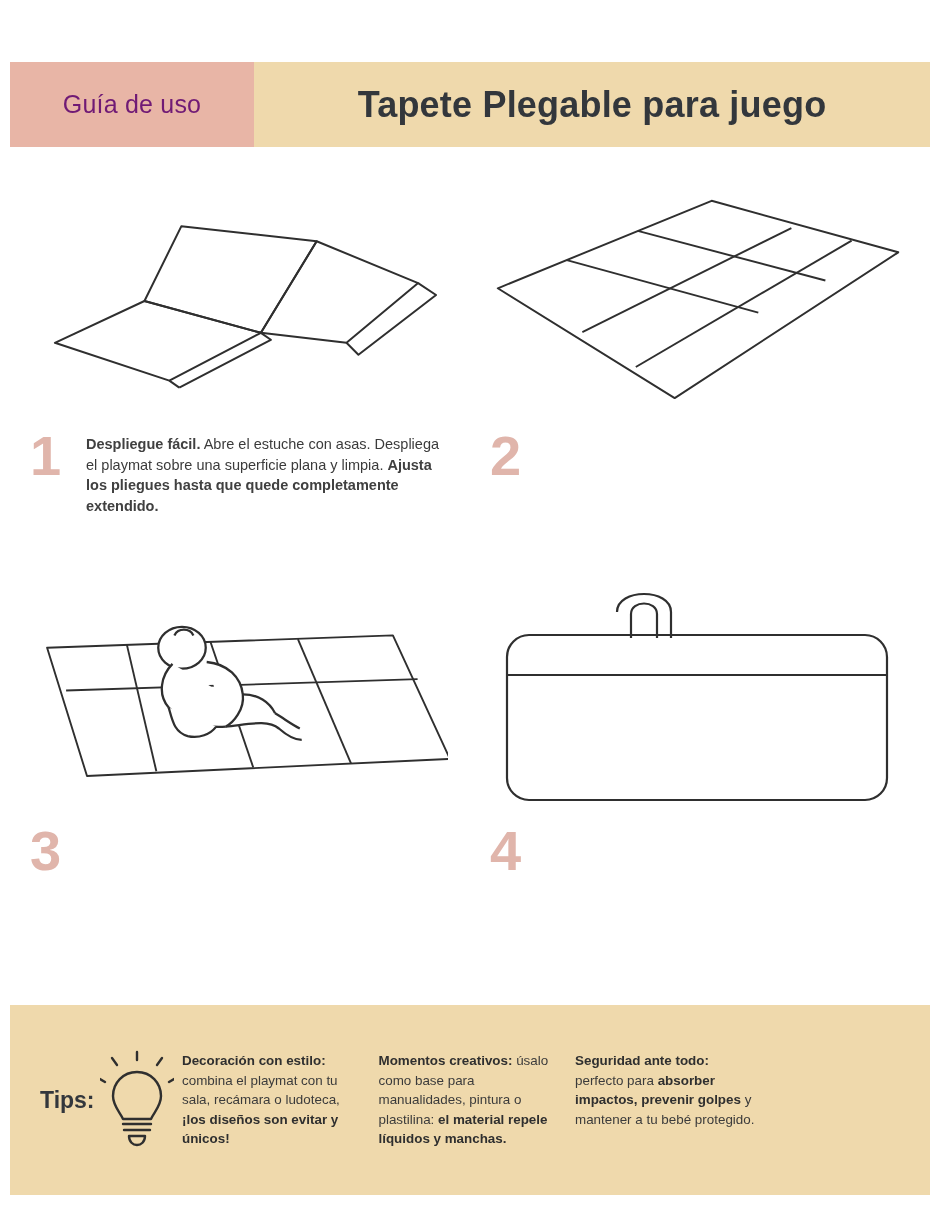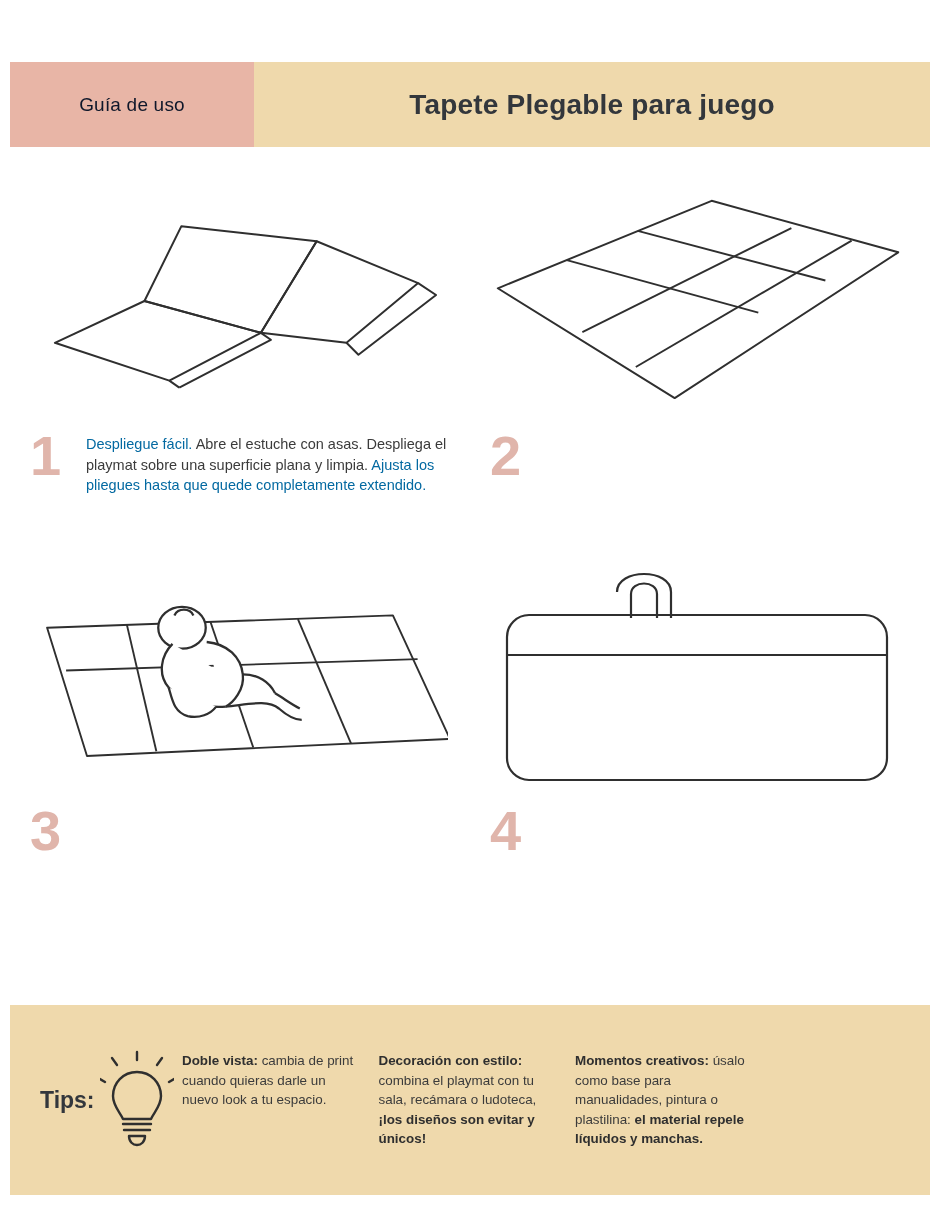--- a/index.html
+++ b/index.html
@@ -29,34 +29,34 @@
     align-items: stretch;
   }
   .header-left {
     width: 244px;
     background: #e8b5a6;
     display: flex;
     align-items: center;
     justify-content: center;
   }
   .header-left span {
-    font-size: 19px;
+    font-size: 25px;
     font-weight: 400;
-    color: #0f172a;
+    color: #701a75;
     letter-spacing: 0.2px;
   }
   .header-right {
     flex: 1;
     background: #efd9ac;
     display: flex;
     align-items: center;
     justify-content: center;
   }
   .header-right span {
-    font-size: 28px;
+    font-size: 36px;
     font-weight: 700;
     color: #33373c;
     letter-spacing: 0.2px;
   }
 
   
   .steps {
     position: absolute;
     left: 10px;
     top: 170px;
@@ -90,21 +90,21 @@
     width: 56px;
     flex: 0 0 56px;
     text-align: left;
   }
   .ctext {
     font-size: 14.5px;
     line-height: 1.42;
     color: #3b3b3b;
     padding-top: 5px;
   }
-  .ctext b { font-weight: 400; color: #0369a1; }
+  .ctext b { font-weight: 700; color: #404040; }
 
   .row-gap { height: 64px; }
 
   
   .tips {
     position: absolute;
     left: 10px;
     top: 1005px;
     width: 920px;
     height: 190px;
@@ -258,19 +258,19 @@
           <path d="M29 86 L45 86 C45 92 41 95 37 95 C33 95 29 92 29 86 Z"></path>
           <line x1="37" y1="10" x2="37" y2="2"></line>
           <line x1="17" y1="15" x2="12" y2="8"></line>
           <line x1="57" y1="15" x2="62" y2="8"></line>
           <line x1="5" y1="32" x2="0" y2="29"></line>
           <line x1="69" y1="32" x2="74" y2="29"></line>
         </g>
       </svg>
     </div>
     <div class="tip-cols">
-      <div class="tip"><b>Doble vista:</b> cambia de print cuando quieras darle un nuevo look a tu espacio.</div>
       <div class="tip"><b>Decoración con estilo:</b> combina el playmat con tu sala, recámara o ludoteca, <b>¡los diseños son evitar y únicos!</b></div>
       <div class="tip"><b>Momentos creativos:</b> úsalo como base para manualidades, pintura o plastilina: <b>el material repele líquidos y manchas.</b></div>
+      <div class="tip"><b>Seguridad ante todo:</b> perfecto para <b>absorber impactos, prevenir golpes</b> y mantener a tu bebé protegido.</div>
     </div>
   </div>
 
 </div>
 
 </body></html>

